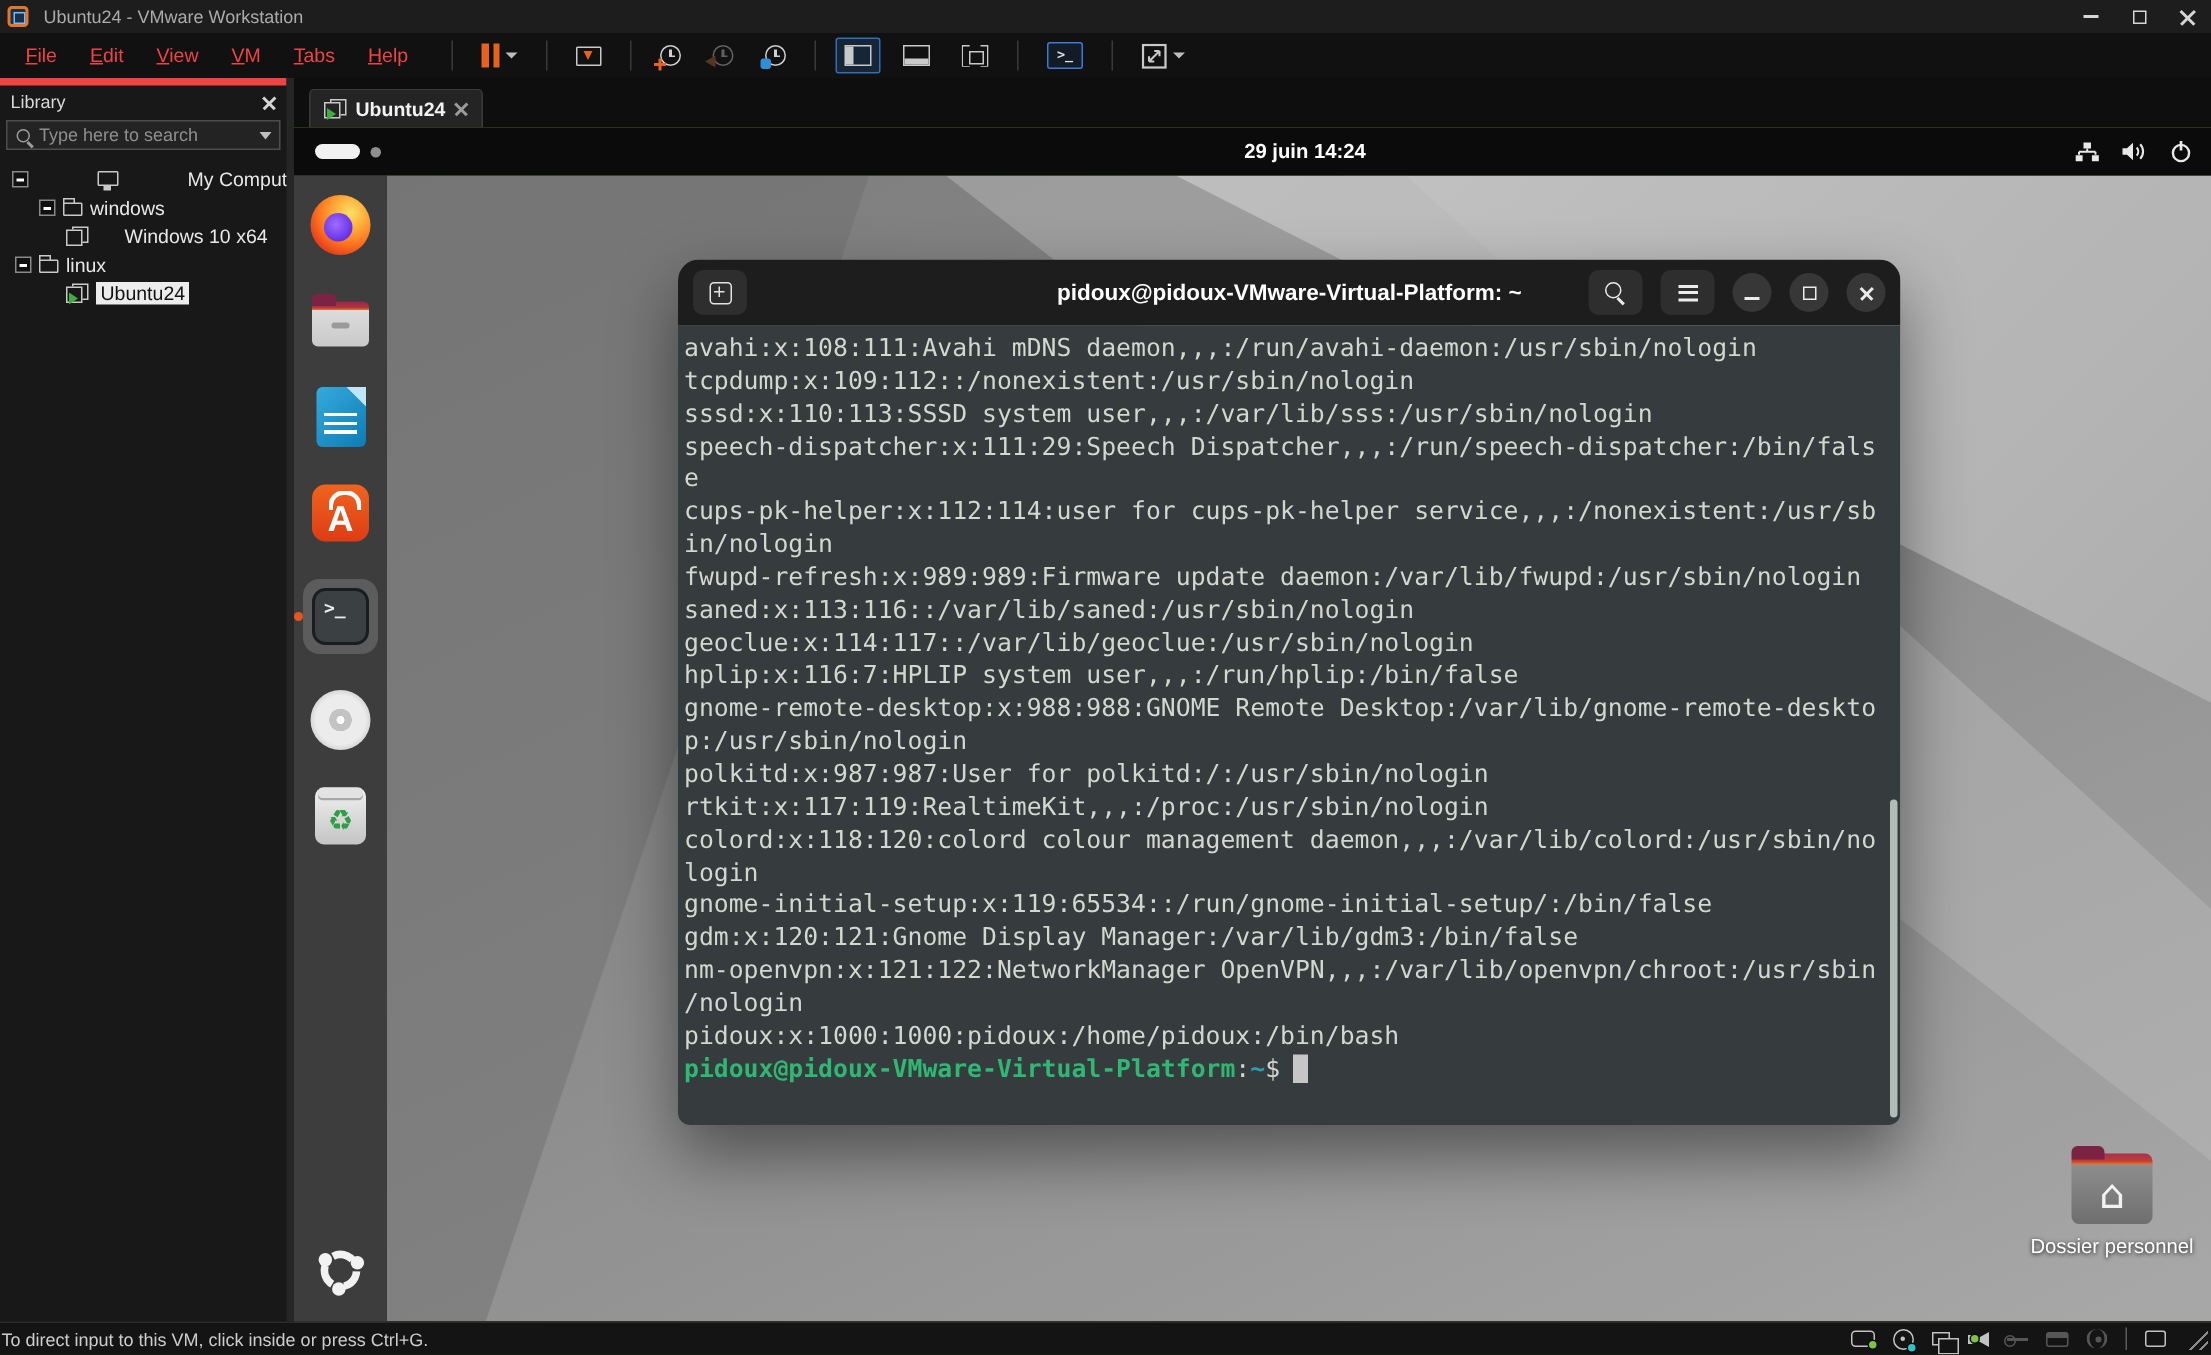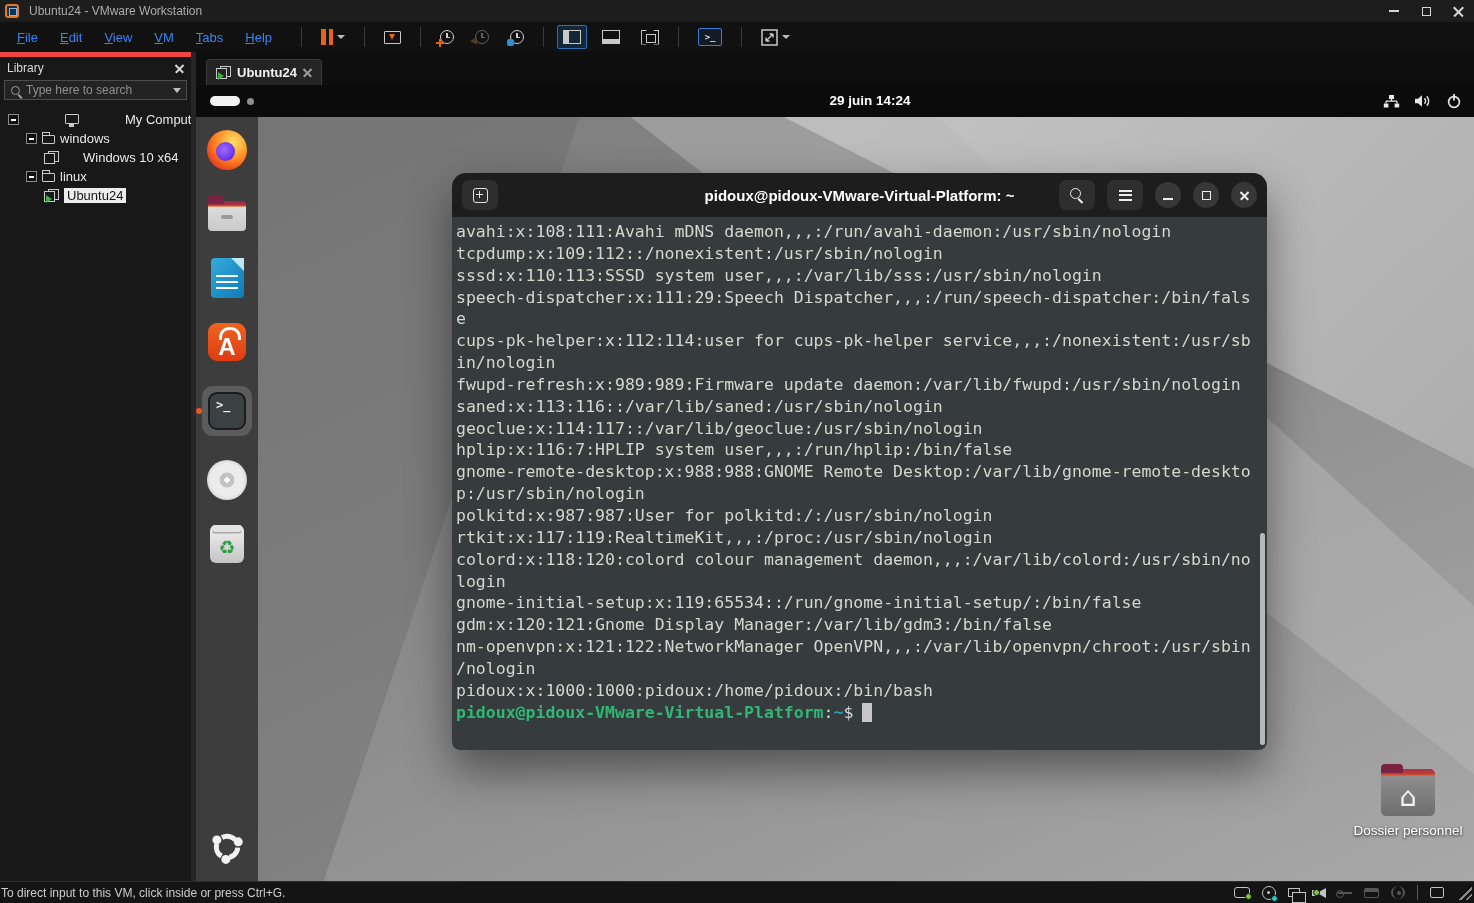--- a/index.html
+++ b/index.html
@@ -19,21 +19,21 @@
   .ic-min{width:10px;height:1.5px;background:#d6d6d6;}
   .ic-max{width:9px;height:9px;border:1.5px solid #d6d6d6;}
   .x-icon{position:relative;width:11px;height:11px;}
   .x-icon::before,.x-icon::after{content:"";position:absolute;left:-1px;top:5px;width:13px;height:1.5px;background:#d6d6d6;}
   .x-icon::before{transform:rotate(45deg);} .x-icon::after{transform:rotate(-45deg);}
   .x-icon.small{width:9px;height:9px;} .x-icon.small::before,.x-icon.small::after{width:11px;top:4px;}
 
   
   .menubar{position:absolute;left:0;top:22px;width:100%;height:30px;background:#111;
            display:flex;align-items:center;padding-left:6px;}
-  .menu-item{padding:0 11px;font-size:13px;color:#3b82f6;cursor:default;}
+  .menu-item{padding:0 11px;font-size:13px;color:#ef4444;cursor:default;}
   .menu-item .accel{text-decoration:underline;}
   .toolbar{display:flex;align-items:center;gap:9px;margin-left:14px;}
   .tsep{width:1px;height:20px;background:#3a3a3a;margin:0 4px;}
   .tbtn{display:flex;align-items:center;gap:4px;padding:4px 5px;border:1px solid transparent;border-radius:2px;}
   .tbtn.sel{border-color:#2f6fb7;background:#152637;}
   .tbtn.dim{opacity:.42;}
   .pause{display:flex;gap:3px;}
   .pause i{width:4.5px;height:16px;background:#e8611d;}
   .caret{width:0;height:0;border-left:4px solid transparent;border-right:4px solid transparent;border-top:4px solid #bdbdbd;}
   .cad{position:relative;width:17px;height:13px;border:1.5px solid #c9c9c9;border-radius:1px;}
@@ -308,21 +308,21 @@
         </div>
         <div class="tree-row" style="padding-left: 26px;">
           <span class="expander"></span>
           <span class="fold-ico"></span>
           <span class="tree-label">windows</span>
         </div>
         <div class="tree-row" style="padding-left: 44px; gap: 24px;">
           <span class="vm-ico"></span>
           <span class="tree-label">Windows 10 x64</span>
         </div>
-        <div class="tree-row" style="padding-left: 26px;">
+        <div class="tree-row" style="padding-left: 10px;">
           <span class="expander"></span>
           <span class="fold-ico"></span>
           <span class="tree-label">linux</span>
         </div>
         <div class="tree-row" style="padding-left: 44px;">
           <span class="vm-ico">
             <i class="play"></i>
           </span>
           <span class="tree-label sel">Ubuntu24</span>
         </div>

